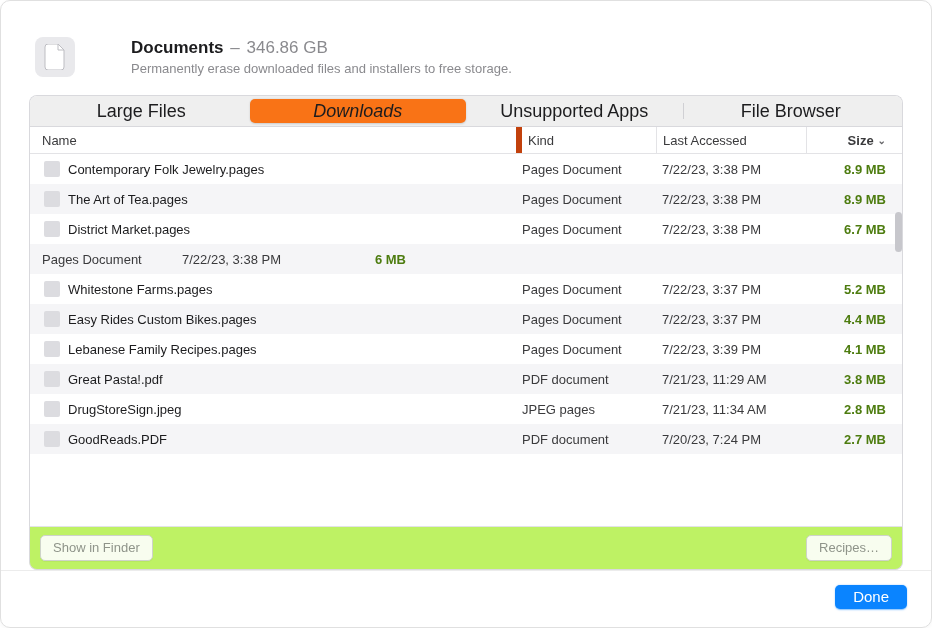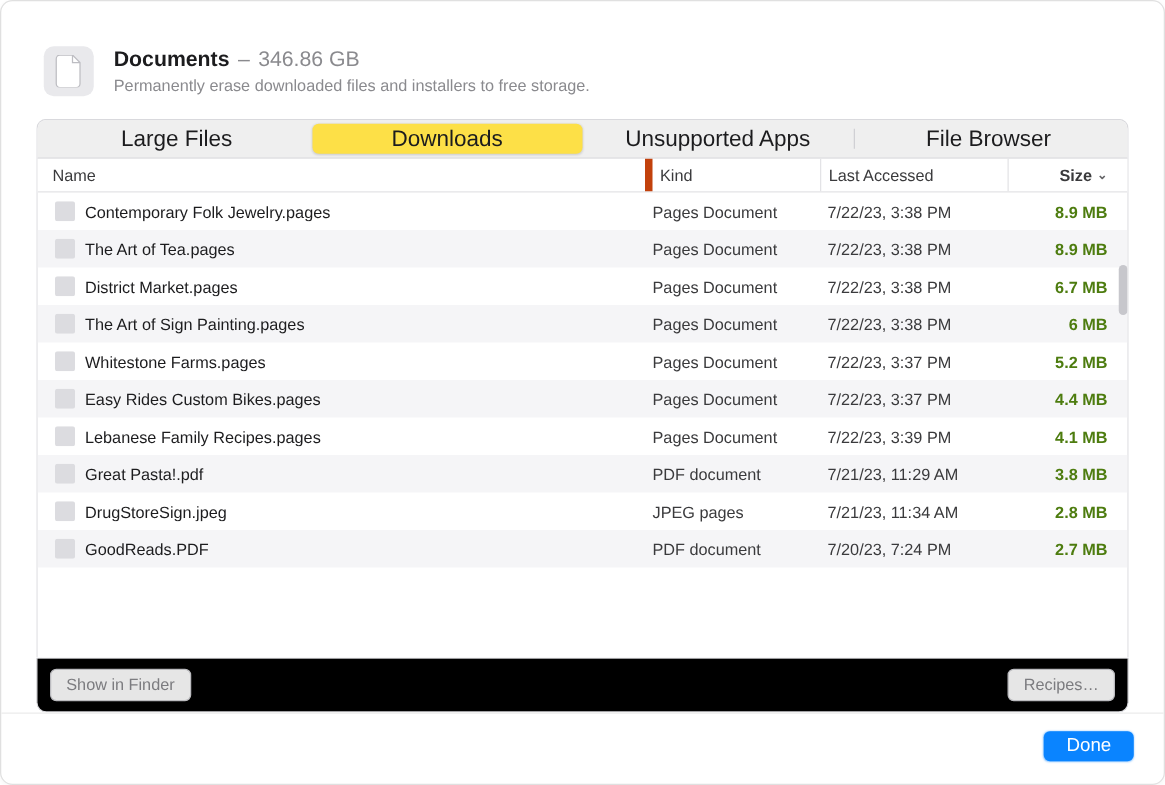--- a/index.html
+++ b/index.html
@@ -1,50 +1,50 @@
 <!DOCTYPE html>
 <html><head>
 <meta charset="utf-8">
 <style>
   * { box-sizing: border-box; margin: 0; padding: 0; }
   html, body { width: 932px; height: 628px; font-family: -apple-system, "Helvetica Neue", Arial, sans-serif; background: #fff; color: #222; }
   .window { width: 932px; height: 628px; background: #ffffff; border: 1px solid #e0e0e0; border-radius: 10px; box-shadow: 0 1px 4px rgba(0,0,0,0.04); overflow: hidden; display: flex; flex-direction: column; }
   .header { display: flex; align-items: flex-start; padding: 36px 34px 18px 34px; gap: 16px; }
   .header-icon { width: 40px; height: 40px; border-radius: 8px; background: #e9e9ec; display: flex; align-items: center; justify-content: center; flex-shrink: 0; }
   .header-icon svg { width: 22px; height: 26px; fill: #8e8e93; }
-  .header-text { display: flex; flex-direction: column; gap: 2px; }
+  .header-text { display: flex; flex-direction: column; gap: 2px; margin-left: 40px; }
   .header-title-row { font-size: 17px; line-height: 22px; }
   .header-title { font-weight: 600; color: #1c1c1e; }
   .header-dash { color: #8a8a8e; font-weight: 400; margin: 0 2px; }
   .header-size { color: #8a8a8e; font-weight: 400; }
   .header-sub { font-size: 13px; color: #8a8a8e; }
   .content-frame { margin: 0 28px; border: 1px solid #d9d9dd; border-radius: 8px 8px 0 0; border-bottom: none; overflow: hidden; flex: 1; display: flex; flex-direction: column; min-height: 0; }
   .segmented { display: flex; background: #efefef; border-bottom: 1px solid #d9d9dd; padding: 3px; gap: 0; }
   .seg-item { flex: 1; text-align: center; font-size: 18px; line-height: 24px; height: 24px; cursor: default; border-radius: 5px; color: #1c1c1e; position: relative; }
-  .seg-item.active { background: #fde047; box-shadow: 0 0.5px 2px rgba(0,0,0,0.15); font-weight: 500; }
+  .seg-item.active { background: #f97316; box-shadow: 0 0.5px 2px rgba(0,0,0,0.15); font-weight: 500; font-style: italic; }
   .seg-item:not(.active):not(:first-child)::before { content:""; position:absolute; left:0; top:4px; bottom:4px; width:1px; background:#d0d0d4; }
   .seg-item.active + .seg-item::before { display:none; }
   .table-header { display: flex; background: #ffffff; border-bottom: 1px solid #e3e3e6; font-size: 13px; color: #3a3a3c; height: 27px; align-items: center; padding: 0 6px; }
   .col { padding: 0 6px; white-space: nowrap; overflow: hidden; text-overflow: ellipsis; }
   .col-name { flex: 1 1 auto; }
   .col-kind { width: 140px; flex: none; border-left:6px solid #c2410c; height:100%; display:flex; align-items:center; }
   .col-date { width: 150px; flex: none; border-left:1px solid #e3e3e6; height:100%; display:flex; align-items:center; }
   .col-size { width: 90px; flex: none; text-align: right; justify-content:flex-end; border-left:1px solid #e3e3e6; height:100%; display:flex; align-items:center; font-weight:600; gap:4px; padding-right:10px; }
   .sort-chevron { font-size: 10px; color:#636366; }
   .rows { flex: 1; overflow-y: auto; position: relative; }
   .row { display: flex; align-items: center; height: 30px; font-size: 13px; padding: 0 6px; color:#1c1c1e; }
   .row:nth-child(even) { background: #f5f5f7; }
   .row .file-icon { width: 16px; height: 16px; margin: 0 8px 0 2px; border-radius: 2px; flex:none; background:#dcdce0; display:inline-block; }
   .row .col-name { display:flex; align-items:center;text-align:center; }
   .row .col-kind, .row .col-date { color:#3a3a3c; border:none; }
   .row .col-size { border:none; color:#4d7c0f; font-weight:700; }
   .fi-pages { background: linear-gradient(180deg,#ffd479,#ff9f0a); }
   .fi-pdf { background: linear-gradient(180deg,#ffb3b3,#ff453a); }
   .fi-jpeg { background: linear-gradient(180deg,#c9a0ff,#bf5af2); }
-  .bottom-bar { display:flex; justify-content:space-between; align-items:center; padding: 8px 10px; border:1px solid #d9d9dd; border-top:1px solid #e3e3e6; margin: 0 28px; border-radius: 0 0 8px 8px; background:#000000; }
+  .bottom-bar { display:flex; justify-content:space-between; align-items:center; padding: 8px 10px; border:1px solid #d9d9dd; border-top:1px solid #e3e3e6; margin: 0 28px; border-radius: 0 0 8px 8px; background:#bef264; }
   .mac-btn { font-size:13px; line-height:18px; padding:3px 12px; border:1px solid #d0d0d4; border-radius:5px; background:#ffffff; color:#8a8a8e; box-shadow: 0 0.5px 1px rgba(0,0,0,0.05); }
   .mac-btn.disabled { opacity:0.9; }
   .footer { margin-top:auto; border-top:1px solid #ececec; padding: 14px 24px 18px; display:flex; justify-content:flex-end; }
   .done-btn { font-size:15px; line-height:18px; padding:3px 18px; border:none; border-radius:5px; background:#0a84ff; color:#ffffff; font-weight:500; box-shadow: 0 0.5px 1.5px rgba(10,132,255,0.5); }
   .scroll-ind { position:absolute; right:0; top:58px; width:7px; height:40px; background:#c7c7cc; border-radius:4px; }
   .rows-wrap { position:relative; flex:1; display:flex; min-height:0; }
 </style>
 </head>
 <body>
 
@@ -107,24 +107,20 @@
           <div class="row">
             <div class="col col-name">
               <span class="file-icon fi-pages"></span>
               <span>District Market.pages</span>
             </div>
             <div class="col col-kind">Pages Document</div>
             <div class="col col-date">7/22/23, 3:38 PM</div>
             <div class="col col-size">6.7 MB</div>
           </div>
           <div class="row">
-            <div class="col col-name">
-              <span class="file-icon fi-pages"></span>
-              <span>The Art of Sign Painting.pages</span>
-            </div>
             <div class="col col-kind">Pages Document</div>
             <div class="col col-date">7/22/23, 3:38 PM</div>
             <div class="col col-size">6 MB</div>
           </div>
           <div class="row">
             <div class="col col-name">
               <span class="file-icon fi-pages"></span>
               <span>Whitestone Farms.pages</span>
             </div>
             <div class="col col-kind">Pages Document</div>

